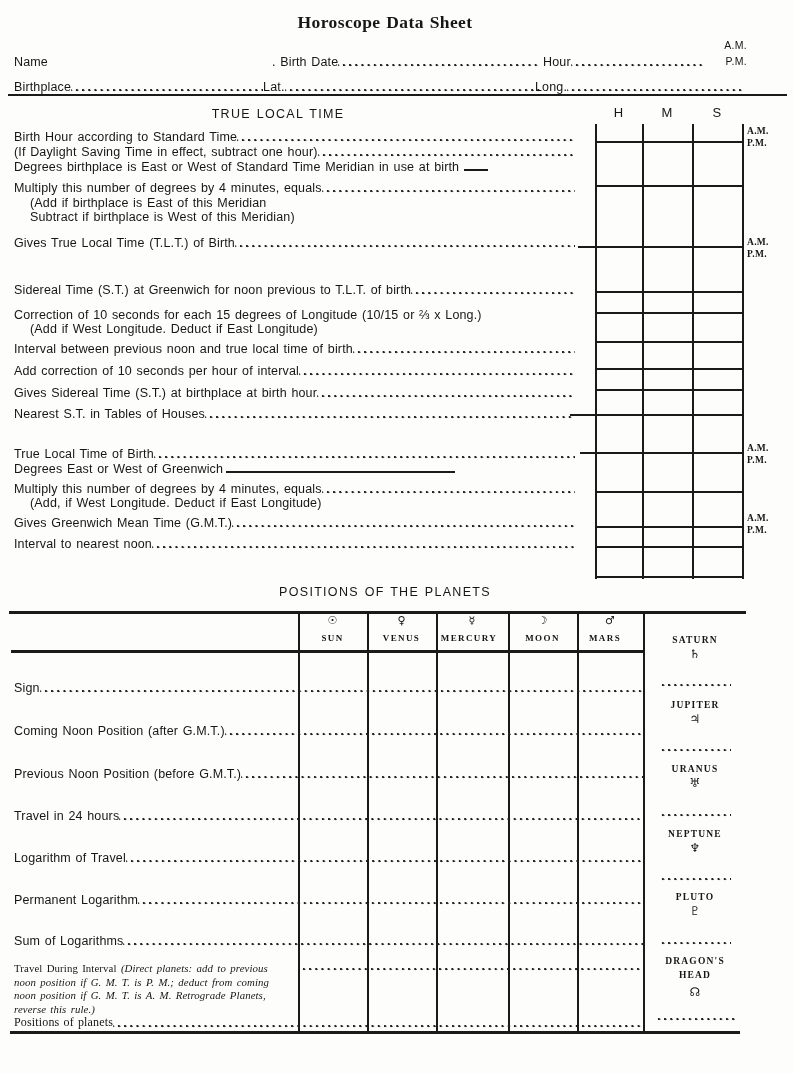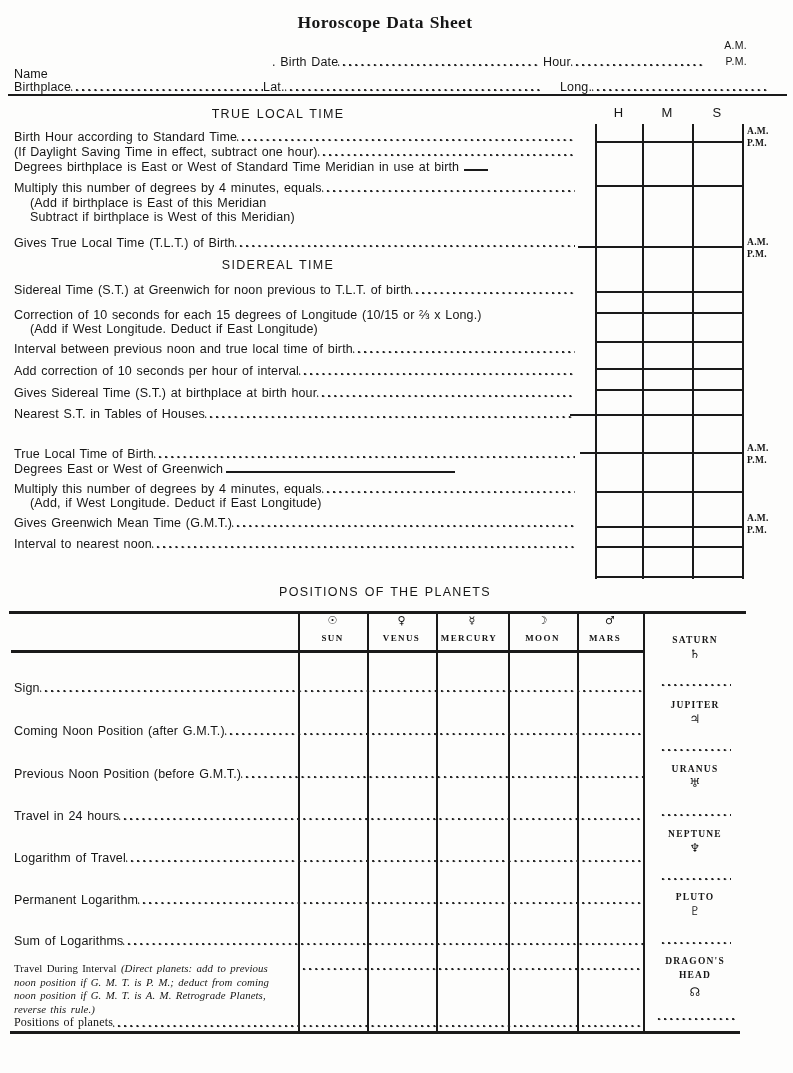--- a/index.html
+++ b/index.html
@@ -45,40 +45,40 @@
   .note i{}
 </style>
 </head>
 <body>
 
 <div class="page">
 
   <div class="title">Horoscope Data Sheet</div>
 
   <div class="abs ampm" style="left:705px;top:39px;width:42px;text-align:right;font-size:10.5px;font-family:'Liberation Sans',sans-serif;font-weight:normal">A.M.</div>
-  <div class="row" style="left:14px;top:66px;width:120px">
+  <div class="row" style="left:14px;top:54px;width:120px">
     <span class="t">Name</span>
   </div>
   <div class="row" style="left:272px;top:54px;width:268px">
     <span class="t">. Birth Date</span>
     <span class="dots"></span>
   </div>
   <div class="row" style="left:543px;top:54px;width:162px">
     <span class="t">Hour</span>
     <span class="dots"></span>
   </div>
   <div class="abs ampm" style="left:705px;top:55px;width:42px;text-align:right;font-size:10.5px;font-family:'Liberation Sans',sans-serif;font-weight:normal">P.M.</div>
 
   <div class="row" style="left:14px;top:79px;width:526px">
     <span class="t">Birthplace</span>
     <span class="dots" style="max-width:192px"></span>
     <span class="t">Lat.</span>
     <span class="dots"></span>
   </div>
-  <div class="row" style="left:560px;top:79px;width:207px">
+  <div class="row" style="left:535px;top:79px;width:207px">
     <span class="t">Long.</span>
     <span class="dots"></span>
   </div>
 
   <div class="hl" style="left:8px;top:94px;width:779px"></div>
 
   <div class="shead" style="top:107px;left:0">TRUE LOCAL TIME</div>
 
   <div class="colhead" style="left:595px;top:105px;width:47px">H</div>
   <div class="colhead" style="left:642px;top:105px;width:50px">M</div>
@@ -104,21 +104,20 @@
     <span class="t">(Add if birthplace is East of this Meridian</span>
   </div>
   <div class="row" style="left:14px;top:235px;width:561px">
     <span class="t">Gives True Local Time (T.L.T.) of Birth</span>
       <span class="dots"></span>
   </div>
   <div class="row" style="left:30px;top:209px">
     <span class="t">Subtract if birthplace is West of this Meridian)</span>
   </div>
 
-  <div class="shead" style="top:258px;left:0">SIDEREAL TIME</div>
   <div class="row" style="left:14px;top:282px;width:561px">
     <span class="t">Sidereal Time (S.T.) at Greenwich for noon previous to T.L.T. of birth</span>
       <span class="dots"></span>
   </div>
   <div class="row" style="left:14px;top:307px">
     <span class="t">Correction of 10 seconds for each 15 degrees of Longitude (10/15 or ⅔ x Long.)</span>
   </div>
   <div class="row" style="left:30px;top:321px">
     <span class="t">(Add if West Longitude. Deduct if East Longitude)</span>
   </div>

